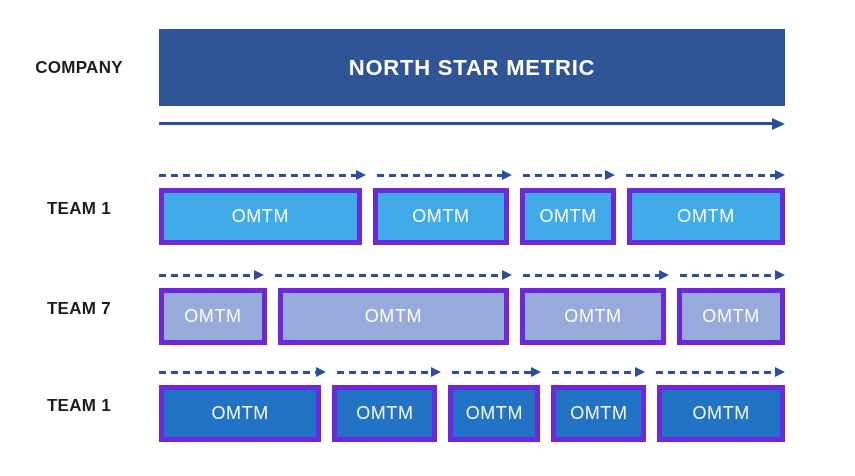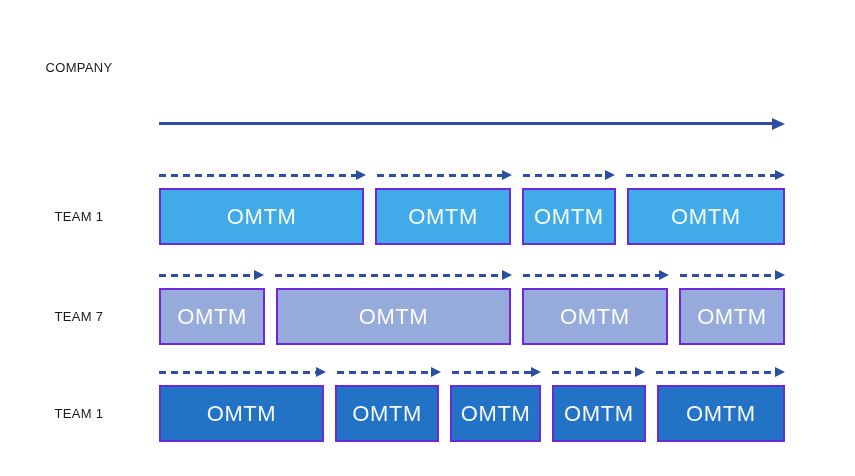--- a/index.html
+++ b/index.html
@@ -12,22 +12,22 @@
     overflow: hidden;
   }
   
   .row-label {
     position: absolute;
     left: 0;
     width: 158px;
     display: flex;
     align-items: center;
     justify-content: center;
-    font-size: 13px;
-    font-weight: 400;
+    font-size: 17px;
+    font-weight: 700;
     letter-spacing: 0.3px;
     color: #1b1b1b;
     white-space: nowrap;
   }
   .company-label { top: 29px; height: 77px; }
 
   
   .nsm-bar {
     position: absolute;
     left: 159px; top: 29px;
@@ -62,21 +62,21 @@
     border-top: 6px solid transparent;
     border-bottom: 6px solid transparent;
     border-left: 13px solid var(--arrow, #2B4EA2);
   }
 
   
   .team-row { position: absolute; left: 0; width: 855px; height: 75px; }
   .team-row.t1 { top: 170px; }
   .team-row.t2 { top: 270px; }
   .team-row.t3 { top: 367px; }
-  .team-row .row-label { top: 18px; height: 57px; }
+  .team-row .row-label { top: 10px; height: 57px; }
 
   .arrow-track, .block-track {
     position: absolute;
     left: 159px;
     width: 626px;
     display: flex;
     gap: 11px;
   }
   .arrow-track { top: 0; height: 10px; }
   .block-track { top: 18px; height: 57px; }
@@ -96,36 +96,39 @@
   .dashed-arrow .head {
     border-top-width: 5px;
     border-bottom-width: 5px;
     border-left-width: 10px;
   }
 
   .omtm-block {
     flex-basis: 0;
     min-width: 0;
     box-sizing: border-box;
-    border: 2px solid #6d28d9;
+    border: 5px solid #6d28d9;
     display: flex;
     align-items: center;
     justify-content: center;
     color: rgba(255,255,255,0.96);
-    font-size: 22px;
+    font-size: 18px;
     letter-spacing: 0.6px;
   }
 </style>
 </head>
 <body>
 
 <div class="canvas">
 
   <div class="row-label company-label">COMPANY</div>
 
+  <div class="nsm-bar">
+    <span>NORTH STAR METRIC</span>
+  </div>
 
   <div class="solid-arrow">
     <i class="line"></i>
     <i class="head"></i>
   </div>
 
   <div class="team-row t1">
     <div class="row-label">TEAM 1</div>
     <div class="arrow-track">
         <div class="dashed-arrow" style="flex-grow: 206;">

